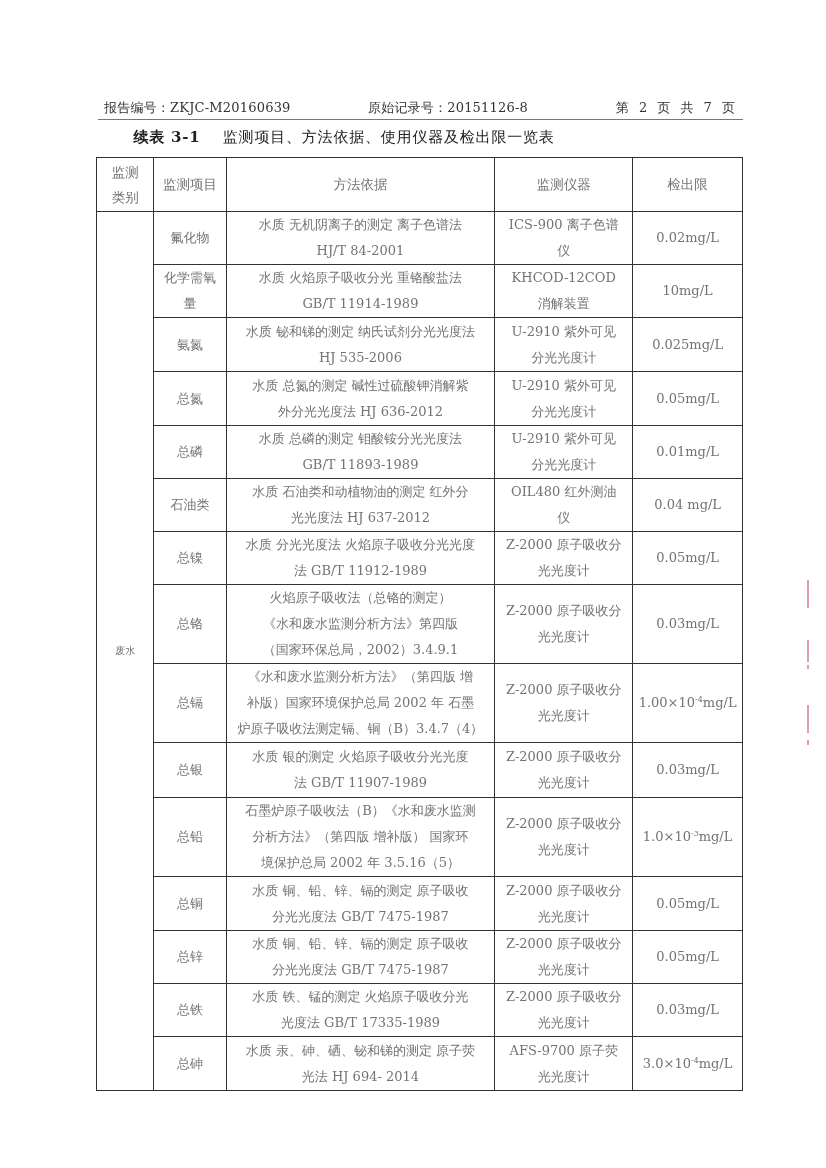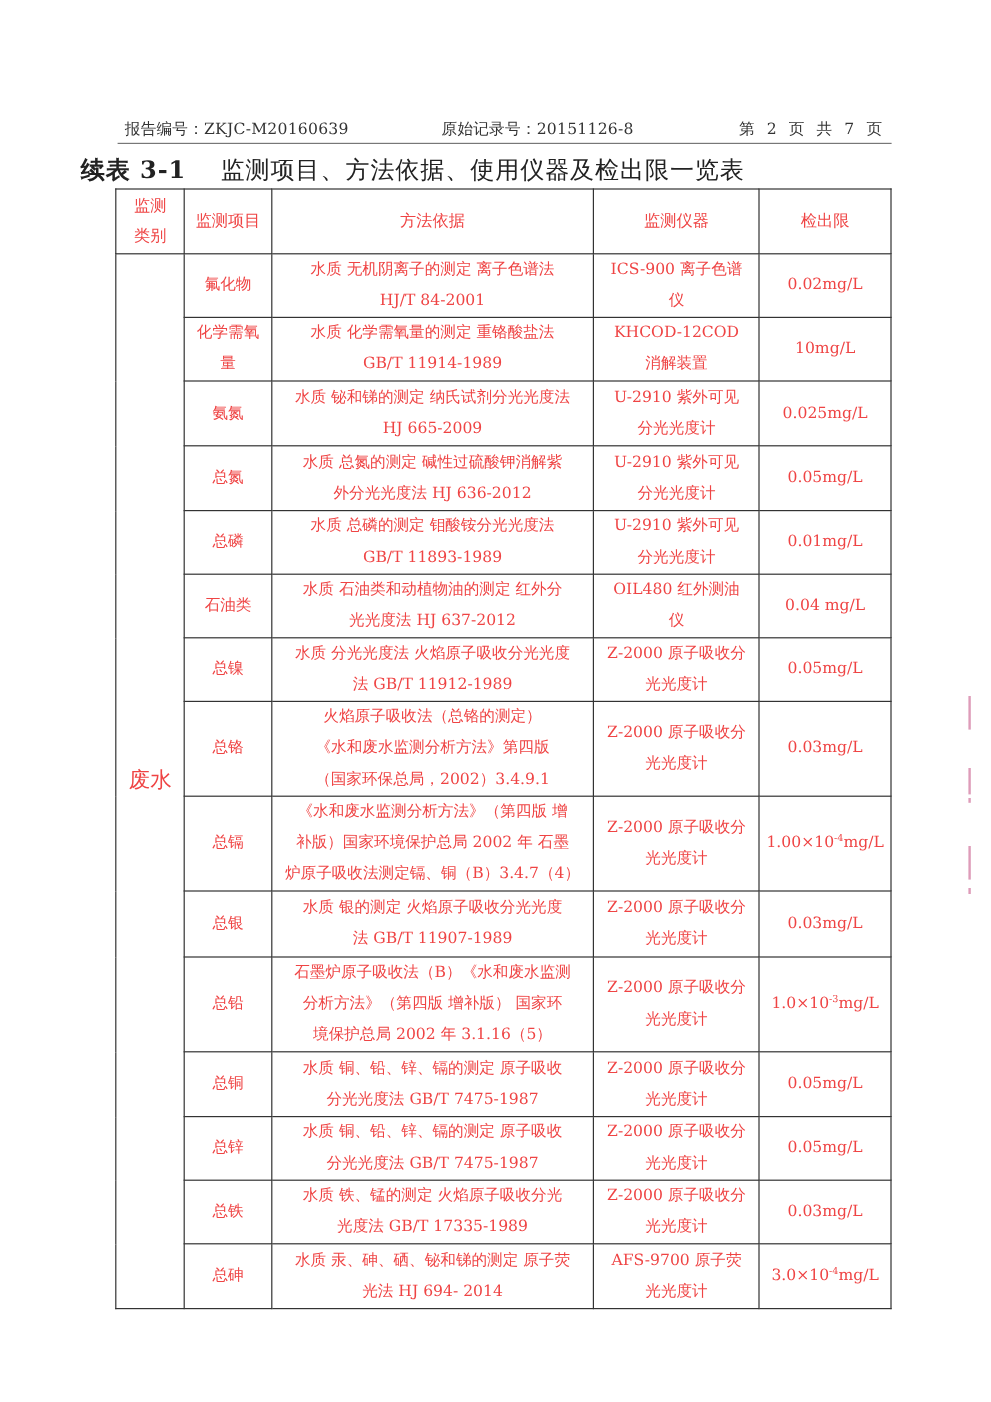--- a/index.html
+++ b/index.html
@@ -35,50 +35,50 @@
       top: 119px;
       width: 645px;
       border-top: 1px solid #777;
     }
     .title {
       position: absolute;
       left: 0;
       width: 688px;
       top: 128px;
       text-align: center;
-      font-size: 20px;
+      font-size: 15px;
       color: #222;
       letter-spacing: 0.8px;
     }
     .title .num { font-weight: bold; }
     table.main {
       position: absolute;
       left: 96px;
       top: 157px;
       width: 647px;
       border-collapse: collapse;
       table-layout: fixed;
       font-size: 13px;
-      color: #ef4444;
+      color: #737373;
     }
     table.main td, table.main th {
       border: 1px solid #333;
       text-align: center;
       vertical-align: middle;
       padding: 0 3px;
       line-height: 26px;
       font-weight: normal;
     }
     table.main th { line-height: 25px; font-size: 13.5px; }
     .c-cat { width: 55px; }
     .c-item { width: 69px; }
     .c-method { width: 257px; }
     .c-instr { width: 132px; }
     .c-limit { width: 105px; }
-    .cat-cell { font-size: 18px; }
+    .cat-cell { font-size: 10px; }
     .ln { display: block; white-space: nowrap; }
     .limit-cell { white-space: nowrap; }
     sup { font-size: 8px; line-height: 0; vertical-align: super; }
     .stamp {
       position: absolute;
       left: 807px;
       width: 2px;
       background: #c85a8a;
       opacity: 0.6;
     }
@@ -136,37 +136,37 @@
         </td>
       <td class="limit-cell">0.02mg/L</td>
     </tr>
 
     <tr style="height:53px">
       <td>
           <span class="ln">化学需氧</span>
           <span class="ln">量</span>
         </td>
       <td>
-          <span class="ln">水质 化学需氧量的测定 重铬酸盐法</span>
+          <span class="ln">水质 火焰原子吸收分光 重铬酸盐法</span>
           <span class="ln">GB/T 11914-1989</span>
         </td>
       <td>
           <span class="ln">KHCOD-12COD</span>
           <span class="ln">消解装置</span>
         </td>
       <td class="limit-cell">10mg/L</td>
     </tr>
 
     <tr style="height:54px">
       <td>
           <span class="ln">氨氮</span>
         </td>
       <td>
           <span class="ln">水质 铋和锑的测定 纳氏试剂分光光度法</span>
-          <span class="ln">HJ 665-2009</span>
+          <span class="ln">HJ 535-2006</span>
         </td>
       <td>
           <span class="ln">U-2910 紫外可见</span>
           <span class="ln">分光光度计</span>
         </td>
       <td class="limit-cell">0.025mg/L</td>
     </tr>
 
     <tr style="height:54px">
       <td>
@@ -275,21 +275,21 @@
       <td class="limit-cell">0.03mg/L</td>
     </tr>
 
     <tr style="height:77px">
       <td>
           <span class="ln">总铅</span>
         </td>
       <td>
           <span class="ln">石墨炉原子吸收法（B）《水和废水监测</span>
           <span class="ln">分析方法》（第四版 增补版） 国家环</span>
-          <span class="ln">境保护总局 2002 年 3.1.16（5）</span>
+          <span class="ln">境保护总局 2002 年 3.5.16（5）</span>
         </td>
       <td>
           <span class="ln">Z-2000 原子吸收分</span>
           <span class="ln">光光度计</span>
         </td>
       <td class="limit-cell"><span>1.0×10</span><sup>-3</sup><span>mg/L</span></td>
     </tr>
 
     <tr style="height:54px">
       <td>

